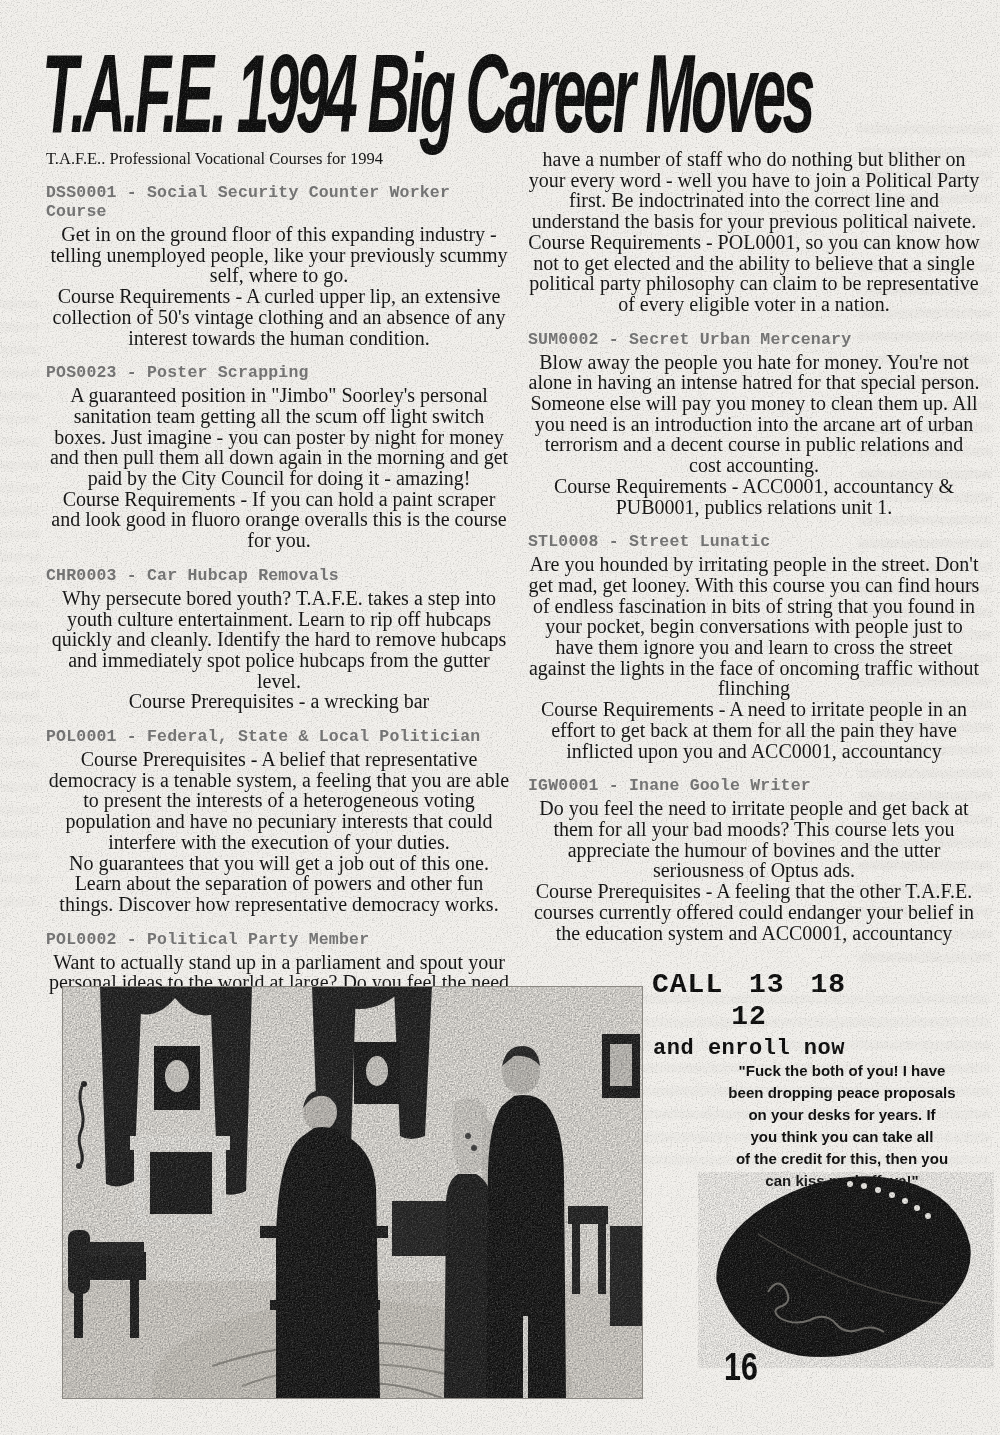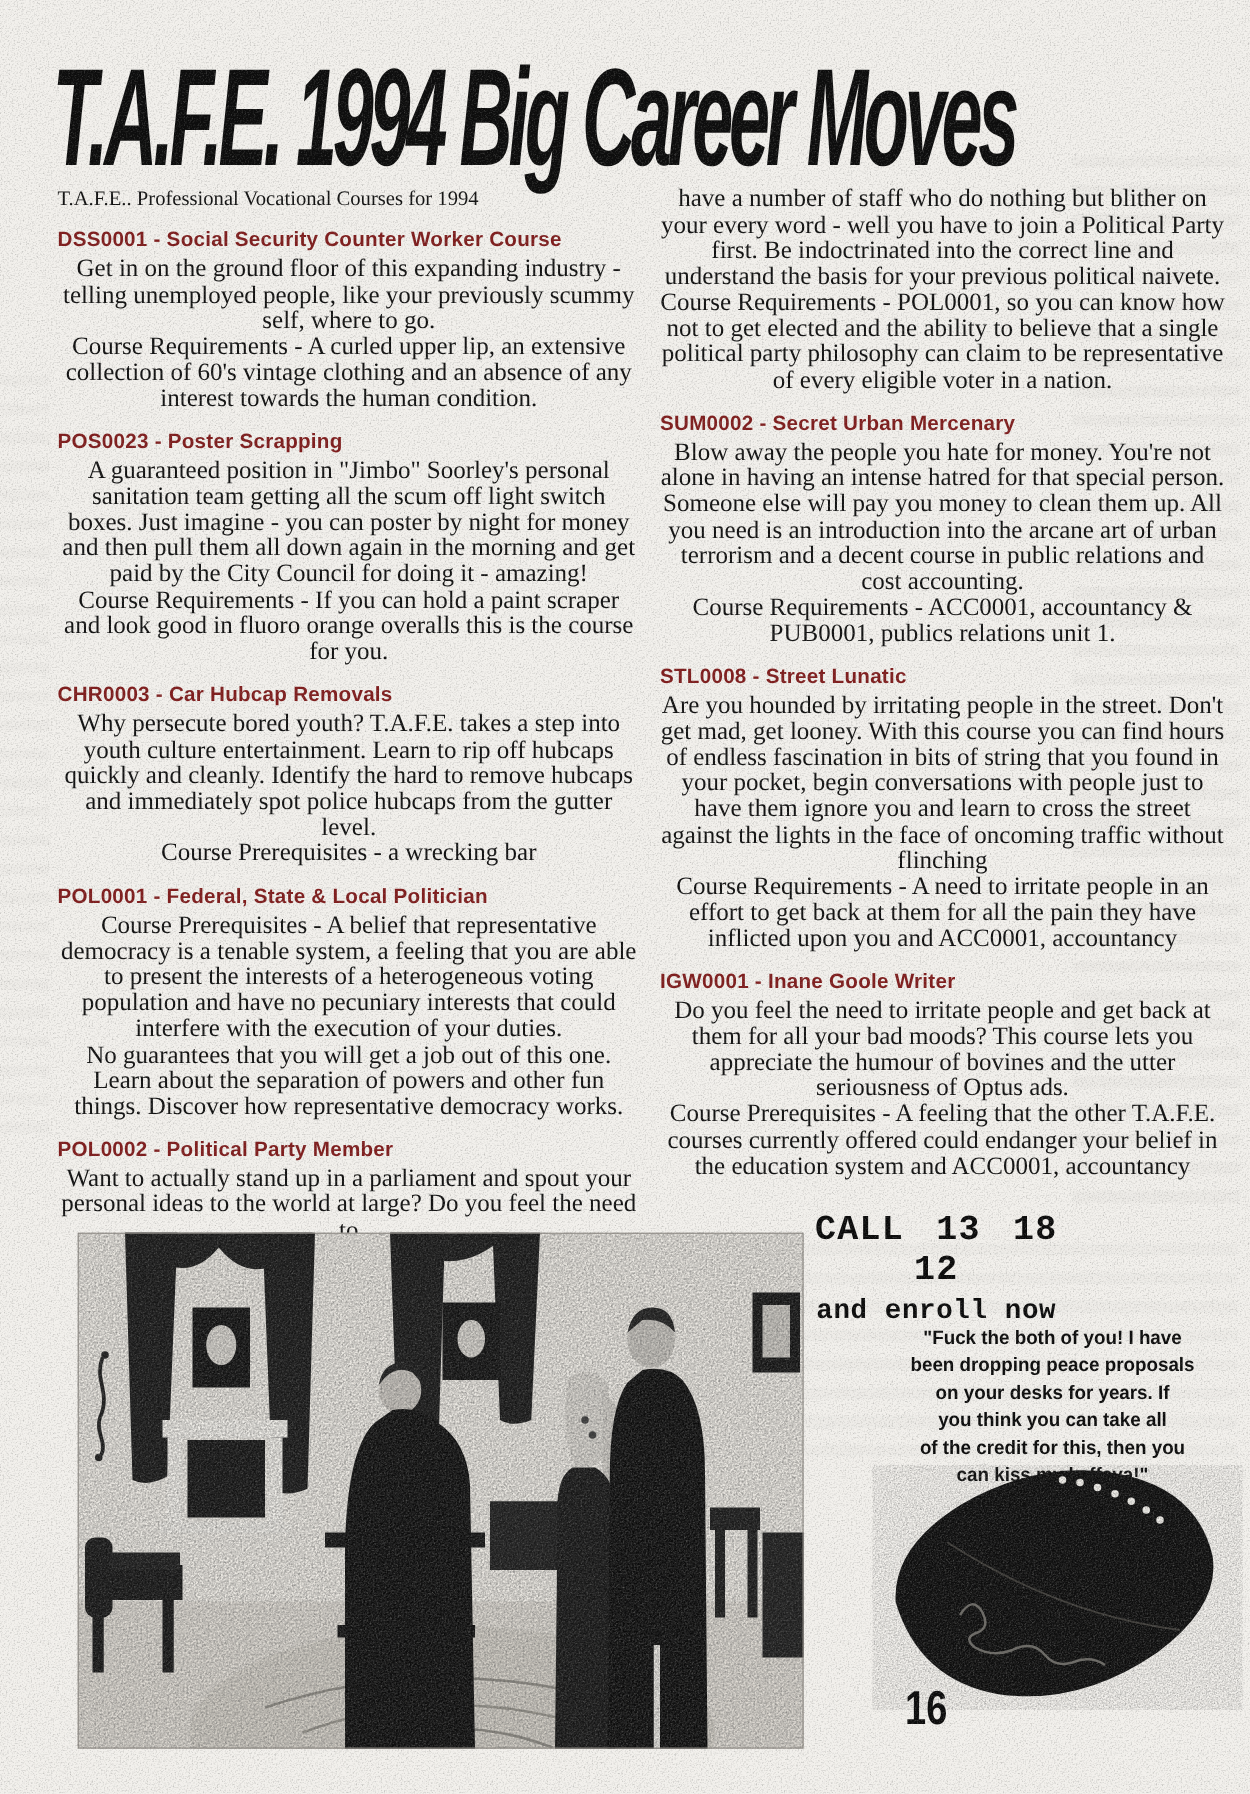--- a/index.html
+++ b/index.html
@@ -19,23 +19,23 @@
     font-size:88px;letter-spacing:-5px;white-space:nowrap;
     transform:scale(0.67,1.26);transform-origin:left top;
     color:#0d0d0d;
   }
   
   .col{position:absolute;top:149px;}
   .col-left{left:46px;width:466px;}
   .col-right{left:528px;width:452px;}
   .intro{font-size:16.5px;margin:0 0 14px 0;}
   .course-heading{
-    font-family:Liberation Sans, sans-serif;
+    font-family:Liberation Mono, monospace;
     font-weight:bold;font-size:16.5px;letter-spacing:.2px;
-    margin:15px 0 3px 0;color:#7f1d1d;
+    margin:15px 0 3px 0;color:#737373;
   }
   .section:first-of-type .course-heading{margin-top:10px;}
   .body-p{margin:0;font-size:20px;line-height:20.7px;text-align:center;}
   
   .cta{
     margin:26px 0 0 96px;width:250px;text-align:center;
     font-family:Liberation Mono, monospace;font-weight:bold;
     color:#0b0b0b;
   }
   .cta-line1{font-size:28px;line-height:32px;word-spacing:8px;letter-spacing:1px;}
@@ -75,21 +75,21 @@
 <div class="ghost ghost-left"></div>
 
 <div class="masthead">T.A.F.E. 1994 Big Career Moves</div>
 
 <div class="col col-left">
   <p class="intro">T.A.F.E.. Professional Vocational Courses for 1994</p>
 
   <div class="section">
     <div class="course-heading">DSS0001 - Social Security Counter Worker Course</div>
     <p class="body-p">Get in on the ground floor of this expanding industry - telling unemployed people, like your previously scummy self, where to go.</p>
-    <p class="body-p">Course Requirements - A curled upper lip, an extensive collection of 60's vintage clothing and an absence of any interest towards the human condition.</p>
+    <p class="body-p">Course Requirements - A curled upper lip, an extensive collection of 50's vintage clothing and an absence of any interest towards the human condition.</p>
   </div>
 
   <div class="section">
     <div class="course-heading">POS0023 - Poster Scrapping</div>
     <p class="body-p">A guaranteed position in "Jimbo" Soorley's personal sanitation team getting all the scum off light switch boxes. Just imagine - you can poster by night for money and then pull them all down again in the morning and get paid by the City Council for doing it - amazing!</p>
     <p class="body-p">Course Requirements - If you can hold a paint scraper and look good in fluoro orange overalls this is the course for you.</p>
   </div>
 
   <div class="section">
     <div class="course-heading">CHR0003 - Car Hubcap Removals</div>

